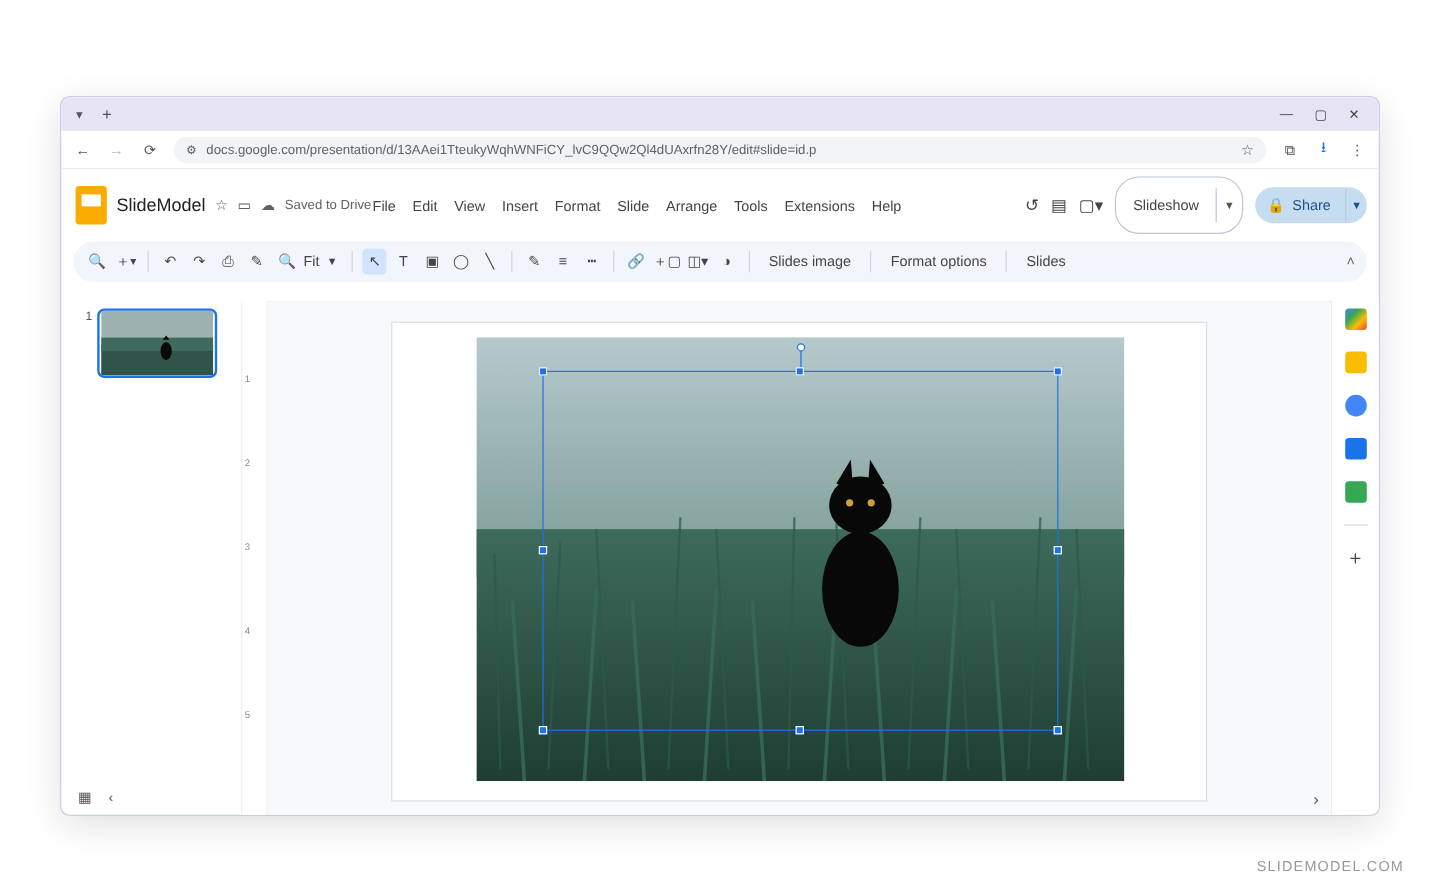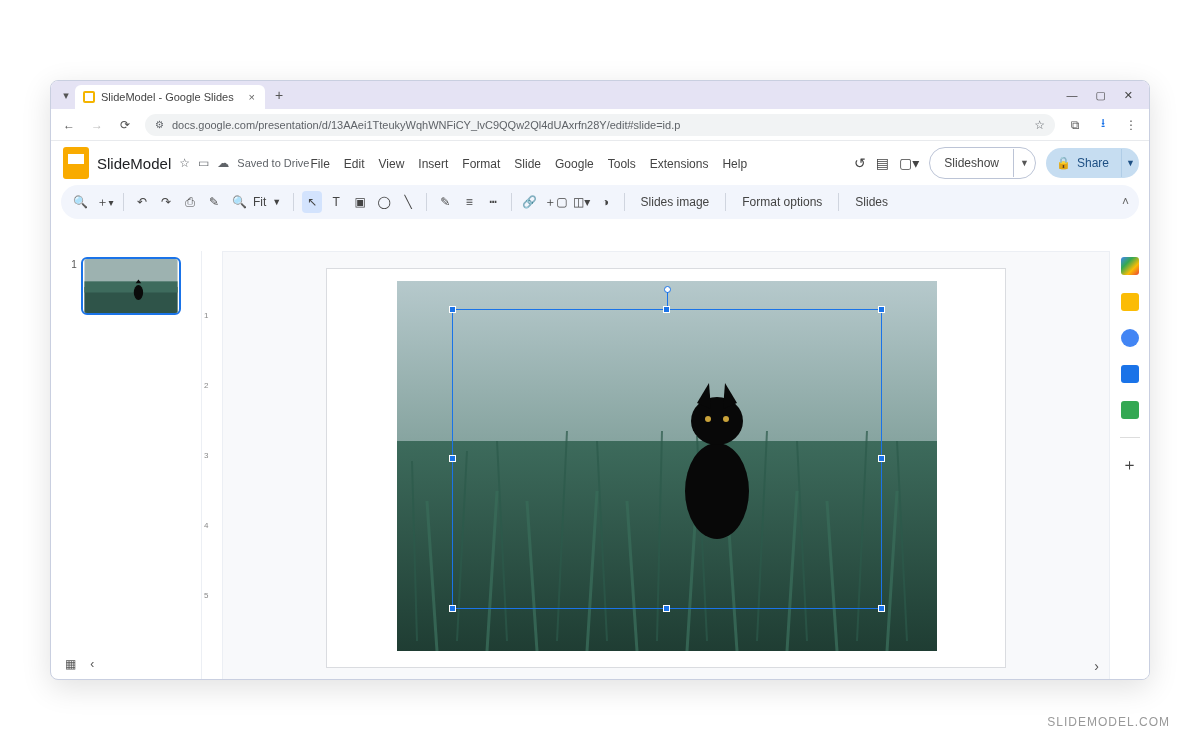--- a/index.html
+++ b/index.html
@@ -27,21 +27,21 @@
   .docicon{width:26px;height:32px;background:#f9ab00;border-radius:3px;position:relative;}
   .docicon::after{content:"";position:absolute;left:5px;top:7px;width:16px;height:10px;background:#fff;}
   .titleblk{display:flex;flex-direction:row;gap:1px;}
   .titlerow{display:flex;align-items:center;gap:8px;font-size:15px;color:#202124;}
   .titlerow .ico{font-size:12px;color:#5f6368;cursor:pointer;}
   .saved{display:flex;align-items:center;gap:4px;font-size:11px;color:#5f6368;}
   .menus{display:flex;gap:14px;font-size:12px;color:#444;margin-top:2px;}
   .menus span{cursor:pointer;}
   .hdr-right{margin-left:auto;display:flex;align-items:center;gap:10px;}
   .hdr-right .ico{color:#444;font-size:14px;cursor:pointer;}
-  .slideshow-grp{display:flex;align-items:center;border:1px solid #bcc4d6;border-radius:20px;height:32px;overflow:hidden;}
+  .slideshow-grp{display:flex;align-items:center;border:1px solid #bcc4d6;border-radius:20px;height:48px;overflow:hidden;}
   .slideshow-btn{padding:0 14px;font-size:12px;color:#444;height:28px;display:flex;align-items:center;cursor:pointer;}
   .slideshow-dd{width:22px;border-left:1px solid #bcc4d6;display:flex;align-items:center;justify-content:center;height:28px;cursor:pointer;font-size:9px;color:#555;}
   .share-grp{display:flex;align-items:center;background:#c6ddf1;border-radius:20px;height:30px;overflow:hidden;}
   .share-btn{padding:0 12px 0 10px;font-size:12px;color:#1d4f83;display:flex;align-items:center;gap:6px;height:28px;cursor:pointer;}
   .share-dd{width:18px;border-left:1px solid #b0cde7;display:flex;align-items:center;justify-content:center;height:28px;cursor:pointer;font-size:9px;color:#1d4f83;}
   
   .toolbar{margin:6px 10px 0 10px;height:34px;background:#f2f5fc;border-radius:20px;display:flex;align-items:center;padding:0 10px;gap:4px;font-size:12px;color:#444;}
   .tb-item{min-width:20px;height:22px;display:flex;align-items:center;justify-content:center;cursor:pointer;color:#444;border-radius:4px;}
   .tb-item.sel{background:#d3e3fd;}
   .tb-sep{width:1px;height:18px;background:#d0d5df;margin:0 4px;}
@@ -73,25 +73,20 @@
   .sidepanel .sp{width:18px;height:18px;border-radius:3px;cursor:pointer;}
   .watermark{position:absolute;right:30px;bottom:14px;font-size:12px;letter-spacing:1px;color:#999;font-family:Liberation Sans, sans-serif;}
 </style>
 </head>
 <body>
 
 <div class="window">
 
   <div class="tabstrip">
     <span class="tab-chevron">▾</span>
-    <div class="tab">
-      <span class="favicon"></span>
-      <span>SlideModel - Google Slides</span>
-      <span class="close">×</span>
-    </div>
     <span class="newtab">+</span>
     <div class="winbtns">
       <span>—</span>
       <span>▢</span>
       <span>✕</span>
     </div>
   </div>
 
   <div class="addr-row">
     <span class="nav-ico">←</span>
@@ -117,21 +112,21 @@
         <span class="ico">☁</span>
         <span class="saved">Saved to Drive</span>
       </div>
       <div class="menus">
         <span>File</span>
         <span>Edit</span>
         <span>View</span>
         <span>Insert</span>
         <span>Format</span>
         <span>Slide</span>
-        <span>Google</span>
+        <span>Arrange</span>
         <span>Tools</span>
         <span>Extensions</span>
         <span>Help</span>
       </div>
     </div>
     <div class="hdr-right">
       <span class="ico">↺</span>
       <span class="ico">▤</span>
       <span class="ico">▢▾</span>
       <div class="slideshow-grp">

